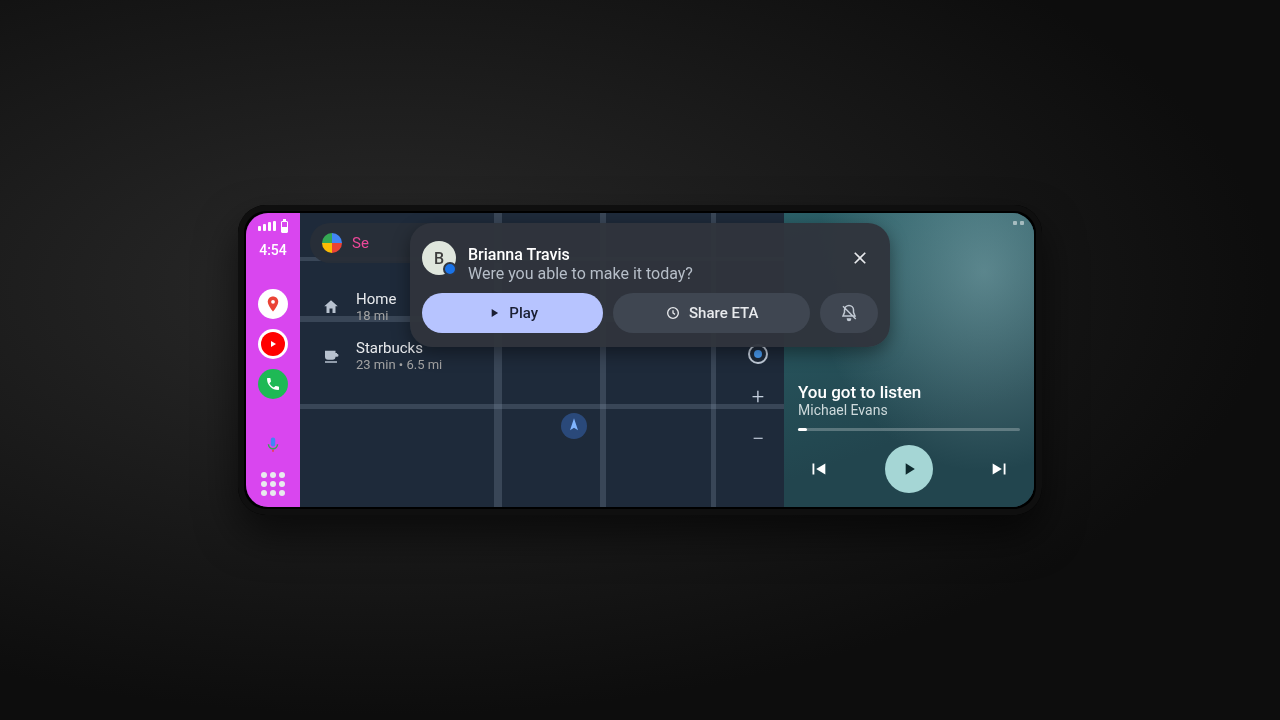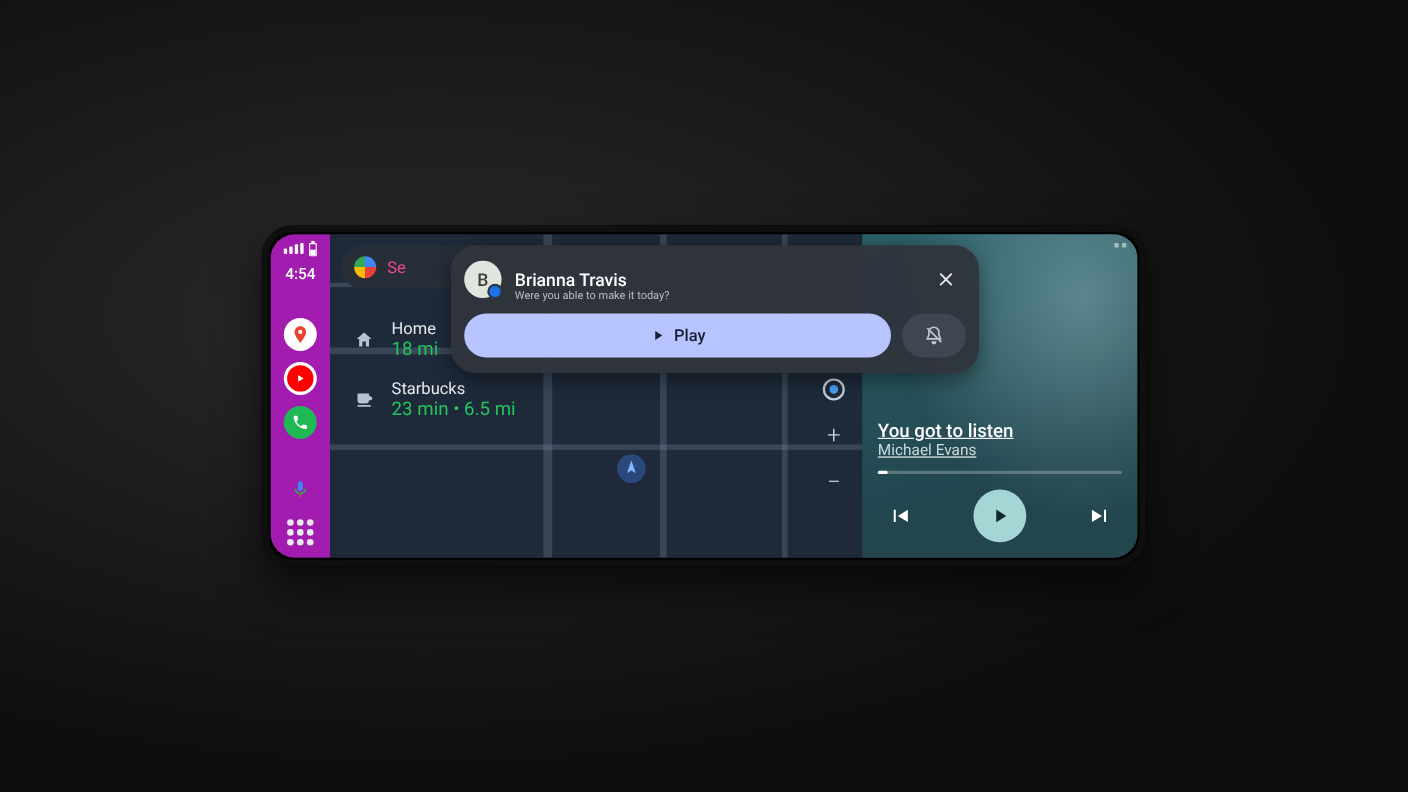--- a/index.html
+++ b/index.html
@@ -19,21 +19,21 @@
     inset: 8px;
     border-radius: 22px;
     overflow: hidden;
     display: flex;
     background: #1a2330;
   }
 
   
   .rail {
     width: 54px;
-    background: #a21caf;
+    background: #d946ef;
     display:flex; flex-direction:column; align-items:center;
     padding: 6px 0 8px;
     gap:9px;
   }
   .status-row { display:flex; gap:2px; padding-top:2px; }
   .sigbar { width:3px; background:#fff; border-radius:1px; }
   .sigbar.b1{height:5px;margin-top:5px} .sigbar.b2{height:7px;margin-top:3px} .sigbar.b3{height:9px;margin-top:1px} .sigbar.b4{height:10px}
   .battery { width:7px; height:12px; border:1px solid #fff; border-radius:1px; position:relative; margin-left:3px; }
   .battery::before { content:""; position:absolute; top:-3px; left:1px; width:3px; height:2px; background:#fff; }
   .battery::after { content:""; position:absolute; bottom:0; left:0; right:0; height:5px; background:#fff; }
@@ -68,53 +68,53 @@
 
   
   .search-pill{ position:absolute; top:10px; left:10px; width:220px; height:40px; border-radius:20px; background:rgba(40,46,56,.95); display:flex; align-items:center; padding:0 12px; gap:10px; }
   .search-pill .pin{width:20px;height:20px;border-radius:50%;background:conic-gradient(#4285f4 0 90deg,#ea4335 90deg 180deg,#fbbc04 180deg 270deg,#34a853 270deg 360deg);}
   .search-pill span{color:#ec4899;font-size:15px;}
   .dest-list{position:absolute;top:69px;left:10px;width:220px;display:flex;flex-direction:column;}
   .dest-row{display:flex;align-items:center;gap:14px;padding:8px 10px;}
   .dest-ic{width:22px;height:22px;display:flex;align-items:center;justify-content:center;color:#b8c2cf;}
   .dest-txt{display:flex;flex-direction:column;}
   .dest-title{color:#e8eaed;font-size:15px;}
-  .dest-sub{color:#22c55e;font-size:17px;}
+  .dest-sub{color:#a3a3a3;font-size:13px;}
 
   
   .notif{
     position:absolute; top:10px; left:110px; width:480px;
     background:rgba(48,52,60,.96); border-radius:22px;
     display:flex; flex-direction:column; padding:10px 12px 14px;
     gap:10px;
     box-shadow:0 6px 18px rgba(0,0,0,.4);
   }
   .notif-head{display:flex;align-items:center;gap:12px;}
   .avatar{width:34px;height:34px;border-radius:50%;background:#dfe6dd;color:#3d3d3d;display:flex;align-items:center;justify-content:center;font-weight:500;font-size:16px;position:relative;}
   .avatar::after{content:"";position:absolute;right:-1px;bottom:-1px;width:10px;height:10px;border-radius:50%;background:#1a73e8;border:2px solid rgba(48,52,60,.96);}
   .notif-text{display:flex;flex-direction:column;flex:1;margin-top:12px;}
   .notif-name{color:#fff;font-size:16px;font-weight:500;}
-  .notif-msg{color:#b6bec8;font-size:10px;}
+  .notif-msg{color:#b6bec8;font-size:16px;}
   .close-btn{width:36px;height:36px;display:flex;align-items:center;justify-content:center;color:#e8eaed;cursor:pointer;}
   .notif-actions{display:flex;gap:10px;text-align:center;}
   .pill-btn{height:40px;border-radius:20px;display:flex;align-items:center;justify-content:center;gap:8px;font-size:15px;font-weight:500;cursor:pointer;}
   .btn-play{flex:1.2;background:#b7c4ff;color:#1a1f33;}
   .btn-share{flex:1.3;background:#3f4651;color:#e8eaed;}
   .btn-mute{width:58px;background:#3f4651;color:#c0c8d2;}
 
   
   .media{
     width:250px; background:linear-gradient(180deg,#2e575e 0%,#1f3a42 100%);
     position:relative; display:flex; flex-direction:column; justify-content:flex-end;
     padding:0 14px 14px;
   }
   .media-hero{position:absolute;inset:0;background:radial-gradient(ellipse at 80% 20%, rgba(170,210,215,.4), transparent 60%), linear-gradient(160deg,#2b6068 0%, #22454e 70%);}
   .media-min{position:absolute;top:8px;right:10px;display:flex;gap:3px;}
   .media-min span{width:4px;height:4px;border-radius:1px;background:rgba(255,255,255,.5);}
-  .media-info{position:relative;color:#fff;text-decoration:underline;}
+  .media-info{position:relative;color:#fff;}
   .track{font-size:17px;font-weight:500;}
   .artist{font-size:14px;color:#cdd9db;}
   .progress{height:3px;background:rgba(255,255,255,.25);margin-top:10px;border-radius:2px;position:relative;}
   .progress::before{content:"";position:absolute;left:0;top:0;bottom:0;width:4%;background:#fff;border-radius:2px;}
   .media-ctrls{display:flex;align-items:center;justify-content:space-between;margin-top:14px;position:relative;}
   .mctrl{width:40px;height:40px;display:flex;align-items:center;justify-content:center;color:#fff;cursor:pointer;}
   .play-big{width:48px;height:48px;border-radius:50%;background:#a5d6d5;display:flex;align-items:center;justify-content:center;color:#0e2a2e;cursor:pointer;}
 </style>
 </head>
 <body>
@@ -268,20 +268,27 @@
               </svg>
         </div>
       </div>
       <div class="notif-actions">
         <div class="pill-btn btn-play">
           <svg width="14" height="14" viewBox="0 0 24 24" fill="currentColor">
                 <path d="M8 5v14l11-7z"></path>
               </svg>
           <span>Play</span>
         </div>
+        <div class="pill-btn btn-share">
+          <svg width="16" height="16" viewBox="0 0 24 24" fill="none" stroke="currentColor" stroke-width="2">
+                <circle cx="12" cy="12" r="8"></circle>
+                <path d="M12 8v4l3 2"></path>
+              </svg>
+          <span>Share ETA</span>
+        </div>
         <div class="pill-btn btn-mute">
           <svg width="18" height="18" viewBox="0 0 24 24" fill="currentColor">
                 <path d="M12 22a2 2 0 0 0 2-2h-4a2 2 0 0 0 2 2zM18 11V8a6 6 0 0 0-12 0v3l-2 5h16zM4 3l17 17" stroke="currentColor" stroke-width="2" fill="none"></path>
               </svg>
         </div>
       </div>
     </div>
 
   </div>
  </div>

